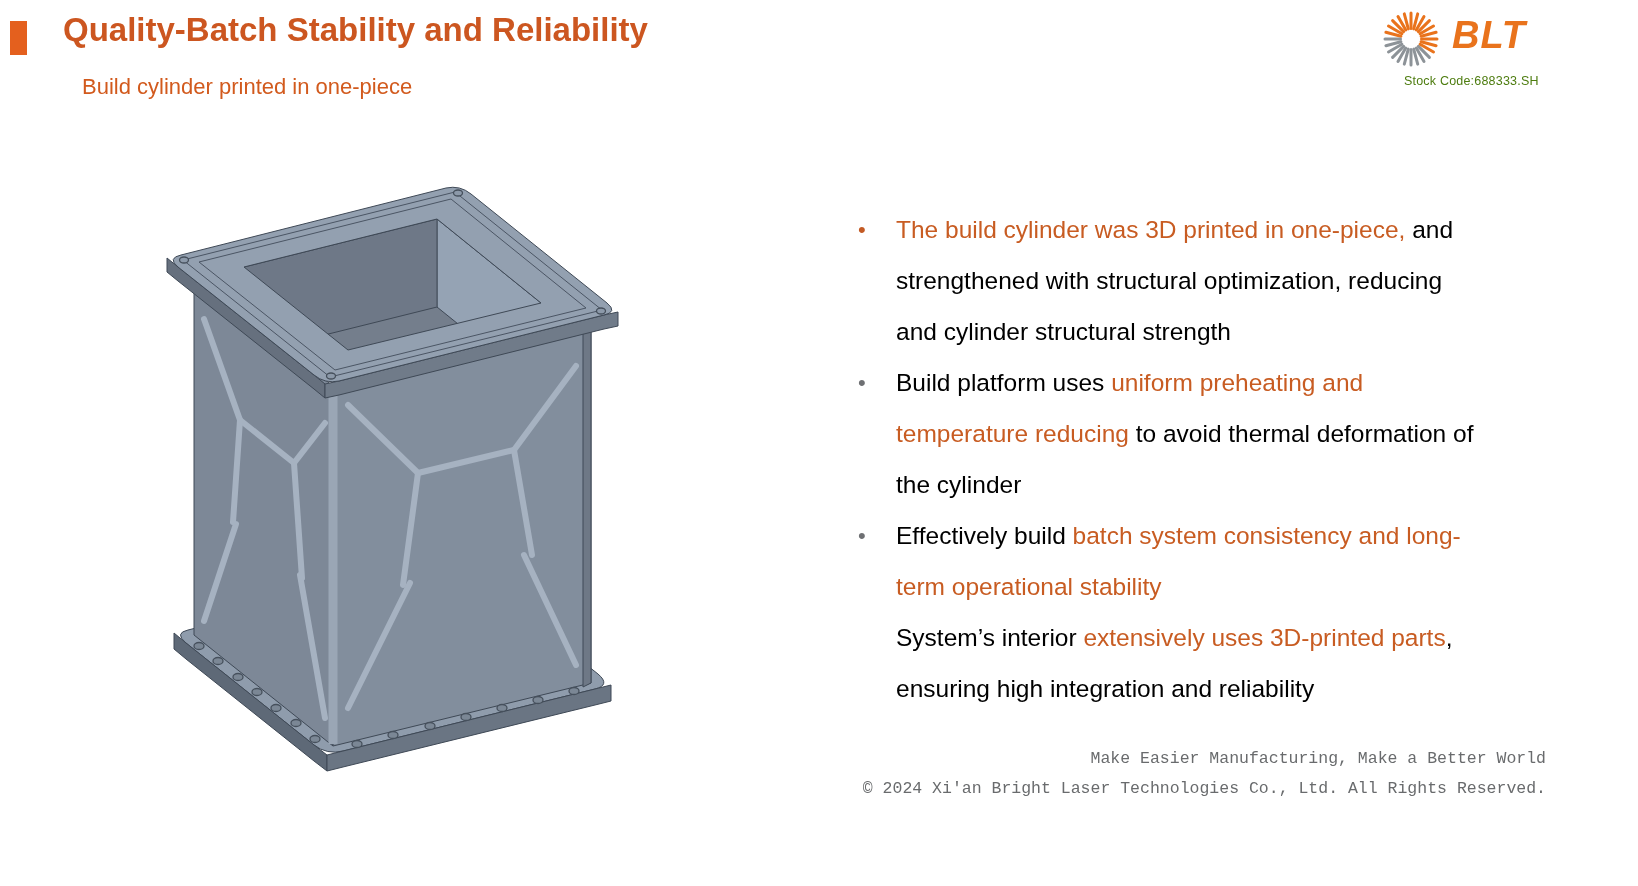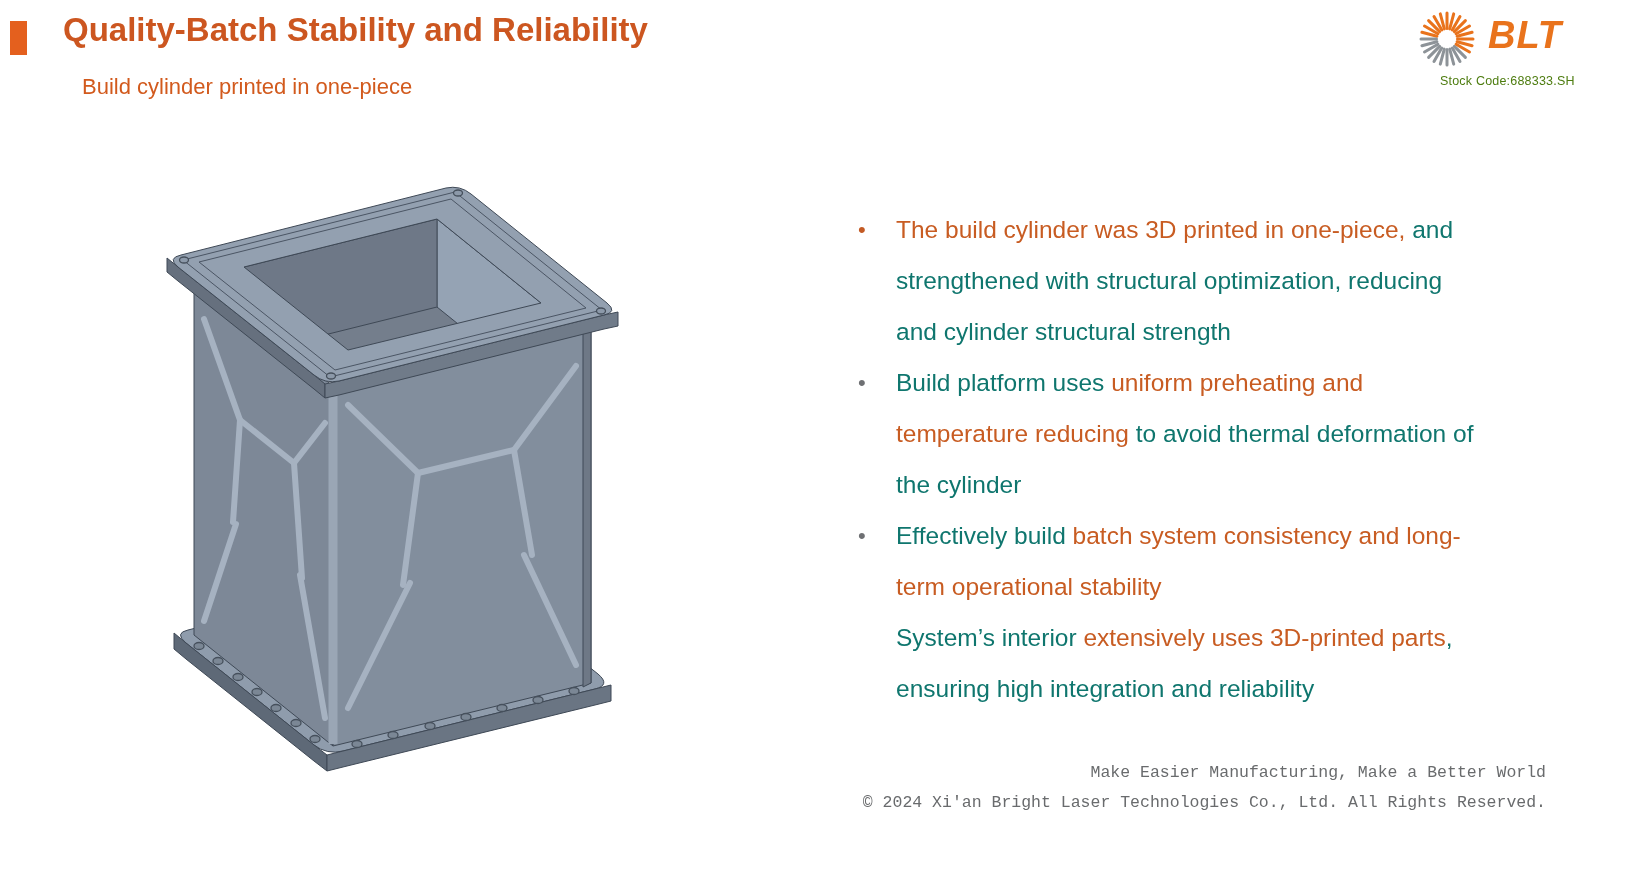--- a/index.html
+++ b/index.html
@@ -5,40 +5,40 @@
   html,body{margin:0;padding:0;background:#fff;}
   .slide{position:relative;width:1638px;height:868px;background:#ffffff;overflow:hidden;
          font-family:"Liberation Sans",sans-serif;}
 
   
   .accent-bar{position:absolute;left:10px;top:21px;width:17px;height:34px;background:#e4601e;}
   .title{position:absolute;left:63px;top:11px;margin:0;font-size:33px;font-weight:700;color:#cc5620;}
   .subtitle{position:absolute;left:64px;top:74px;font-size:22px;color:#d25a1d;margin-left:18px;}
 
   
-  .logo{position:absolute;left:1416px;top:6px;width:175px;height:92px;}
+  .logo{position:absolute;left:1380px;top:6px;width:175px;height:92px;}
   .burst{position:absolute;left:2px;top:4px;}
   .brand{position:absolute;left:72px;top:8px;font-size:38px;font-weight:700;font-style:italic;
          color:#e9731c;letter-spacing:1px;}
   .stock{position:absolute;left:24px;top:68px;font-size:12.5px;color:#4d7c0f;letter-spacing:.2px;}
 
   
   .model{position:absolute;left:140px;top:160px;width:660px;height:650px;}
 
   
   .bullets{position:absolute;left:858px;top:204px;width:710px;margin:0;padding:0;list-style:none;}
   .bullets li{display:flex;align-items:flex-start;font-size:24.5px;line-height:51px;color:#56585c;}
   .marker{flex:0 0 38px;font-size:22px;}
   .marker.orange{color:#c35a24}
   .marker.gray{color:#6e7073}
   .seg.orange{color:#c85c22}
-  .seg.gray{color:#0f766e}
+  .seg.gray{color:#000000}
 
   
-  .footer{position:absolute;right:92px;bottom:50px;text-align:right;
+  .footer{position:absolute;right:92px;bottom:64px;text-align:right;
           font-family:"Liberation Mono","DejaVu Sans Mono",monospace;
           font-size:16.5px;line-height:30px;color:#696b6d;}
 </style>
 </head>
 <body>
 
 <div class="slide">
 
   <span class="accent-bar"></span>
   <h1 class="title">Quality-Batch Stability and Reliability</h1>

